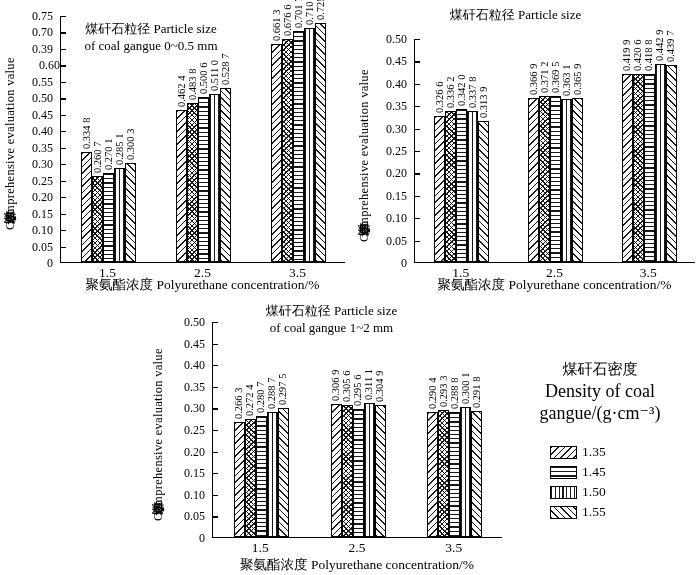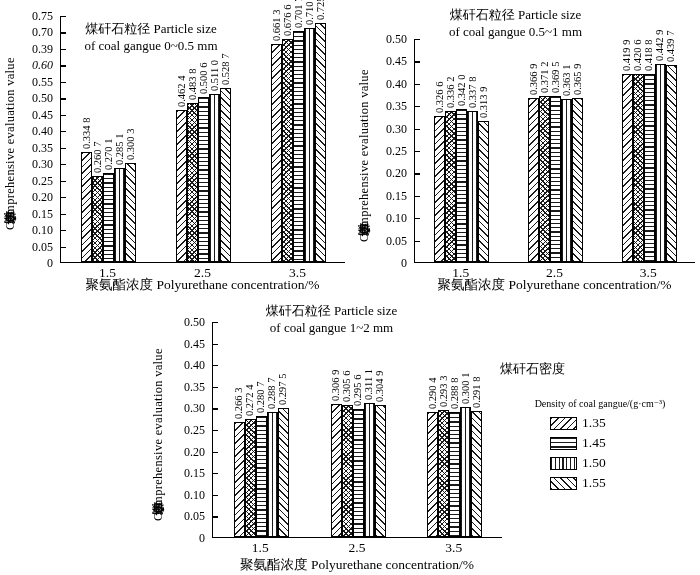--- a/index.html
+++ b/index.html
@@ -17,23 +17,23 @@
   .bar { position:absolute; bottom:0; width:11px; border:1px solid #000; background-color:#fff; }
   .vlabel { position:absolute; transform:rotate(-90deg); transform-origin:0 100%;
             font-size:10.5px; line-height:12px; white-space:nowrap; }
   .pat-0 { background-image:repeating-linear-gradient(135deg,#1a1a1a 0,#1a1a1a 1.2px,transparent 1.2px,transparent 4.6px); }
   .pat-1 { background-image:repeating-linear-gradient(45deg,#1a1a1a 0,#1a1a1a 1px,transparent 1px,transparent 3.4px),
                             repeating-linear-gradient(135deg,#1a1a1a 0,#1a1a1a 1px,transparent 1px,transparent 3.4px); }
   .pat-2 { background-image:repeating-linear-gradient(to bottom,#1a1a1a 0,#1a1a1a 1.2px,transparent 1.2px,transparent 4.2px); }
   .pat-3 { background-image:repeating-linear-gradient(to right,#1a1a1a 0,#1a1a1a 1.2px,transparent 1.2px,transparent 3.8px); }
   .pat-4 { background-image:repeating-linear-gradient(45deg,#1a1a1a 0,#1a1a1a 1.2px,transparent 1.2px,transparent 4.6px); }
   .legend { position:absolute; left:500px; top:360px; width:200px; }
-  .lg-title-zh { font-size:13px; }
-  .lg-title-en { text-align:center; font-size:10px; margin-top:20px; }
-  .lg-items { margin-top:6px; }
+  .lg-title-zh { text-align:center; font-size:15px; }
+  .lg-title-en { text-align:center; font-size:18px; margin-top:2px; }
+  .lg-items { margin-top:20px; }
   .lg-row { display:flex; align-items:center; padding-left:50px; margin:4px 0; }
   .lg-swatch { display:inline-block; width:27px; height:13px; border:1.2px solid #000; background-color:#fff; }
   .lg-label { font-size:13.5px; margin-left:5px; }
 </style>
 </head>
 <body>
 
 <div class="figure">
 
   <section class="chart" id="chart-0" style="left:0;top:0;width:350px;height:290px;">
@@ -95,34 +95,33 @@
       <span class="ytick-label" style="left: 0px; width: 53px; top: 223.067px;">0.10</span>
       <span class="ytick-label" style="left: 0px; width: 53px; top: 206.6px;">0.15</span>
       <span class="ytick-label" style="left: 0px; width: 53px; top: 190.133px;">0.20</span>
       <span class="ytick-label" style="left: 0px; width: 53px; top: 173.667px;">0.25</span>
       <span class="ytick-label" style="left: 0px; width: 53px; top: 157.2px;">0.30</span>
       <span class="ytick-label" style="left: 0px; width: 53px; top: 140.733px;">0.35</span>
       <span class="ytick-label" style="left: 0px; width: 53px; top: 124.267px;">0.40</span>
       <span class="ytick-label" style="left: 0px; width: 53px; top: 107.8px;">0.45</span>
       <span class="ytick-label" style="left: 0px; width: 53px; top: 91.3333px;">0.50</span>
       <span class="ytick-label" style="left: 0px; width: 53px; top: 74.8667px;">0.55</span>
-      <span class="ytick-label" style="left: 0px; width: 53px; top: 58.4px; font-style: italic;">0.60</span>
+      <span class="ytick-label" style="left: 7px; width: 53px; top: 58.4px;">0.60</span>
       <span class="ytick-label" style="left: 0px; width: 53px; top: 41.9333px;">0.39</span>
       <span class="ytick-label" style="left: 0px; width: 53px; top: 25.4667px;">0.70</span>
       <span class="ytick-label" style="left: 0px; width: 53px; top: 9px;">0.75</span>
       <span class="xtick-label" style="left: 82.5px; top: 265px; width: 50px;">1.5</span>
       <span class="xtick-label" style="left: 177.5px; top: 265px; width: 50px;">2.5</span>
       <span class="xtick-label" style="left: 272.5px; top: 265px; width: 50px;">3.5</span>
     </section>
 
   <section class="chart" id="chart-1" style="left:350px;top:0;width:350px;height:290px;">
     <div class="ylabel" style="left: 6px; top: 37px; height: 242px;">综合评价值 Comprehensive evaluation value</div>
     <div class="ctitle" style="left: 68px; top: 6px; width: 195px;">
       <div>煤矸石粒径 Particle size</div>
-      <div>of coal gangue 0.5~1 mm</div>
     </div>
     <div class="plot" style="left: 64px; top: 39px; width: 281px; height: 224px;">
         <span class="ytick-mark" style="left: 0px; top: 201.6px;"></span>
         <span class="ytick-mark" style="left: 0px; top: 179.2px;"></span>
         <span class="ytick-mark" style="left: 0px; top: 156.8px;"></span>
         <span class="ytick-mark" style="left: 0px; top: 134.4px;"></span>
         <span class="ytick-mark" style="left: 0px; top: 112px;"></span>
         <span class="ytick-mark" style="left: 0px; top: 89.6px;"></span>
         <span class="ytick-mark" style="left: 0px; top: 67.2px;"></span>
         <span class="ytick-mark" style="left: 0px; top: 44.8px;"></span>

